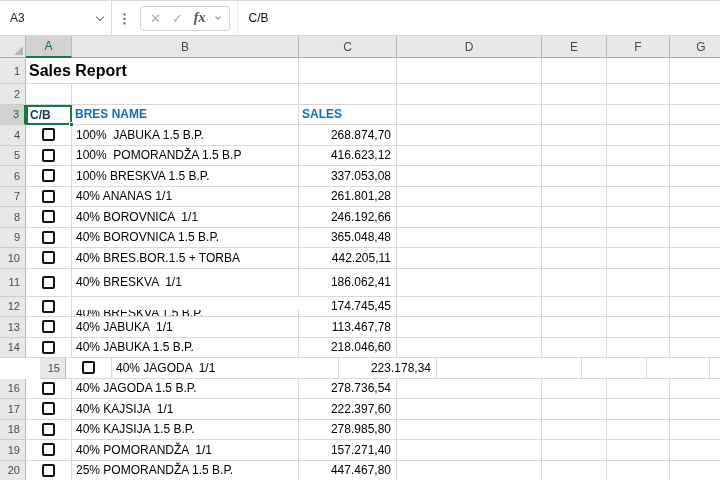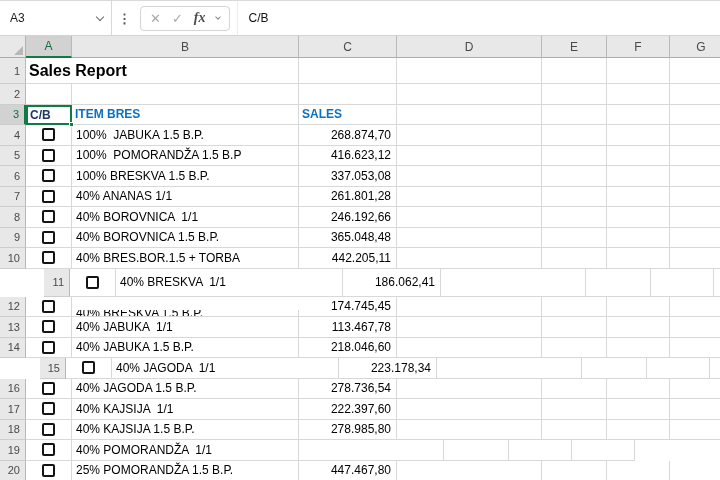--- a/index.html
+++ b/index.html
@@ -106,21 +106,21 @@
         <div class="cell" style="width: 227px;"></div>
         <div class="cell" style="width: 98px;"></div>
         <div class="cell" style="width: 145px;"></div>
         <div class="cell" style="width: 65px;"></div>
         <div class="cell" style="width: 63px;"></div>
         <div class="cell" style="width: 63px;"></div>
       </div>
       <div class="row" style="height: 20.5px;">
         <div class="rowhead sel">3</div>
         <div class="cell a3" style="width: 46px; color: rgb(31, 56, 100);">C/B<div class="fillhandle"></div></div>
-        <div class="cell bluehead" style="width: 227px; color: rgb(12, 112, 192);">ITEM BRES</div>
+        <div class="cell bluehead" style="width: 227px; color: rgb(12, 112, 192);">BRES NAME</div>
         <div class="cell bluehead" style="width: 98px; color: rgb(12, 112, 192);">SALES</div>
         <div class="cell" style="width: 145px;"></div>
         <div class="cell" style="width: 65px;"></div>
         <div class="cell" style="width: 63px;"></div>
         <div class="cell" style="width: 63px;"></div>
       </div>
       <div class="row" style="height: 20.5px;">
         <div class="rowhead">4</div>
         <div class="cell cbwrap" style="width: 46px;"><div class="checkbox"></div></div>
         <div class="cell txt" style="width: 227px;">100%  JABUKA 1.5 B.P.</div>
@@ -183,21 +183,21 @@
       <div class="row" style="height: 20.5px;">
         <div class="rowhead">10</div>
         <div class="cell cbwrap" style="width: 46px;"><div class="checkbox"></div></div>
         <div class="cell txt" style="width: 227px;">40% BRES.BOR.1.5 + TORBA</div>
         <div class="cell num" style="width: 98px;">442.205,11</div>
         <div class="cell" style="width: 145px;"></div>
         <div class="cell" style="width: 65px;"></div>
         <div class="cell" style="width: 63px;"></div>
         <div class="cell" style="width: 63px;"></div>
       </div>
-      <div class="row" style="height: 28px; margin-left: 44px;">
+      <div class="row" style="height: 28px;">
         <div class="rowhead">11</div>
         <div class="cell cbwrap" style="width: 46px;"><div class="checkbox"></div></div>
         <div class="cell txt" style="width: 227px;">40% BRESKVA  1/1</div>
         <div class="cell num" style="width: 98px;">186.062,41</div>
         <div class="cell" style="width: 145px;"></div>
         <div class="cell" style="width: 65px;"></div>
         <div class="cell" style="width: 63px;"></div>
         <div class="cell" style="width: 63px;"></div>
       </div>
       <div class="row" style="height: 20.5px;">
@@ -267,20 +267,21 @@
         <div class="cell num" style="width: 98px;">278.985,80</div>
         <div class="cell" style="width: 145px;"></div>
         <div class="cell" style="width: 65px;"></div>
         <div class="cell" style="width: 63px;"></div>
         <div class="cell" style="width: 63px;"></div>
       </div>
       <div class="row" style="height: 20.5px;">
         <div class="rowhead">19</div>
         <div class="cell cbwrap" style="width: 46px;"><div class="checkbox"></div></div>
         <div class="cell txt" style="width: 227px;">40% POMORANDŽA  1/1</div>
+        <div class="cell num" style="width: 98px;">157.271,40</div>
         <div class="cell" style="width: 145px;"></div>
         <div class="cell" style="width: 65px;"></div>
         <div class="cell" style="width: 63px;"></div>
         <div class="cell" style="width: 63px;"></div>
       </div>
       <div class="row" style="height: 20.5px;">
         <div class="rowhead">20</div>
         <div class="cell cbwrap" style="width: 46px;"><div class="checkbox"></div></div>
         <div class="cell txt" style="width: 227px;">25% POMORANDŽA 1.5 B.P.</div>
         <div class="cell num" style="width: 98px;">447.467,80</div>

